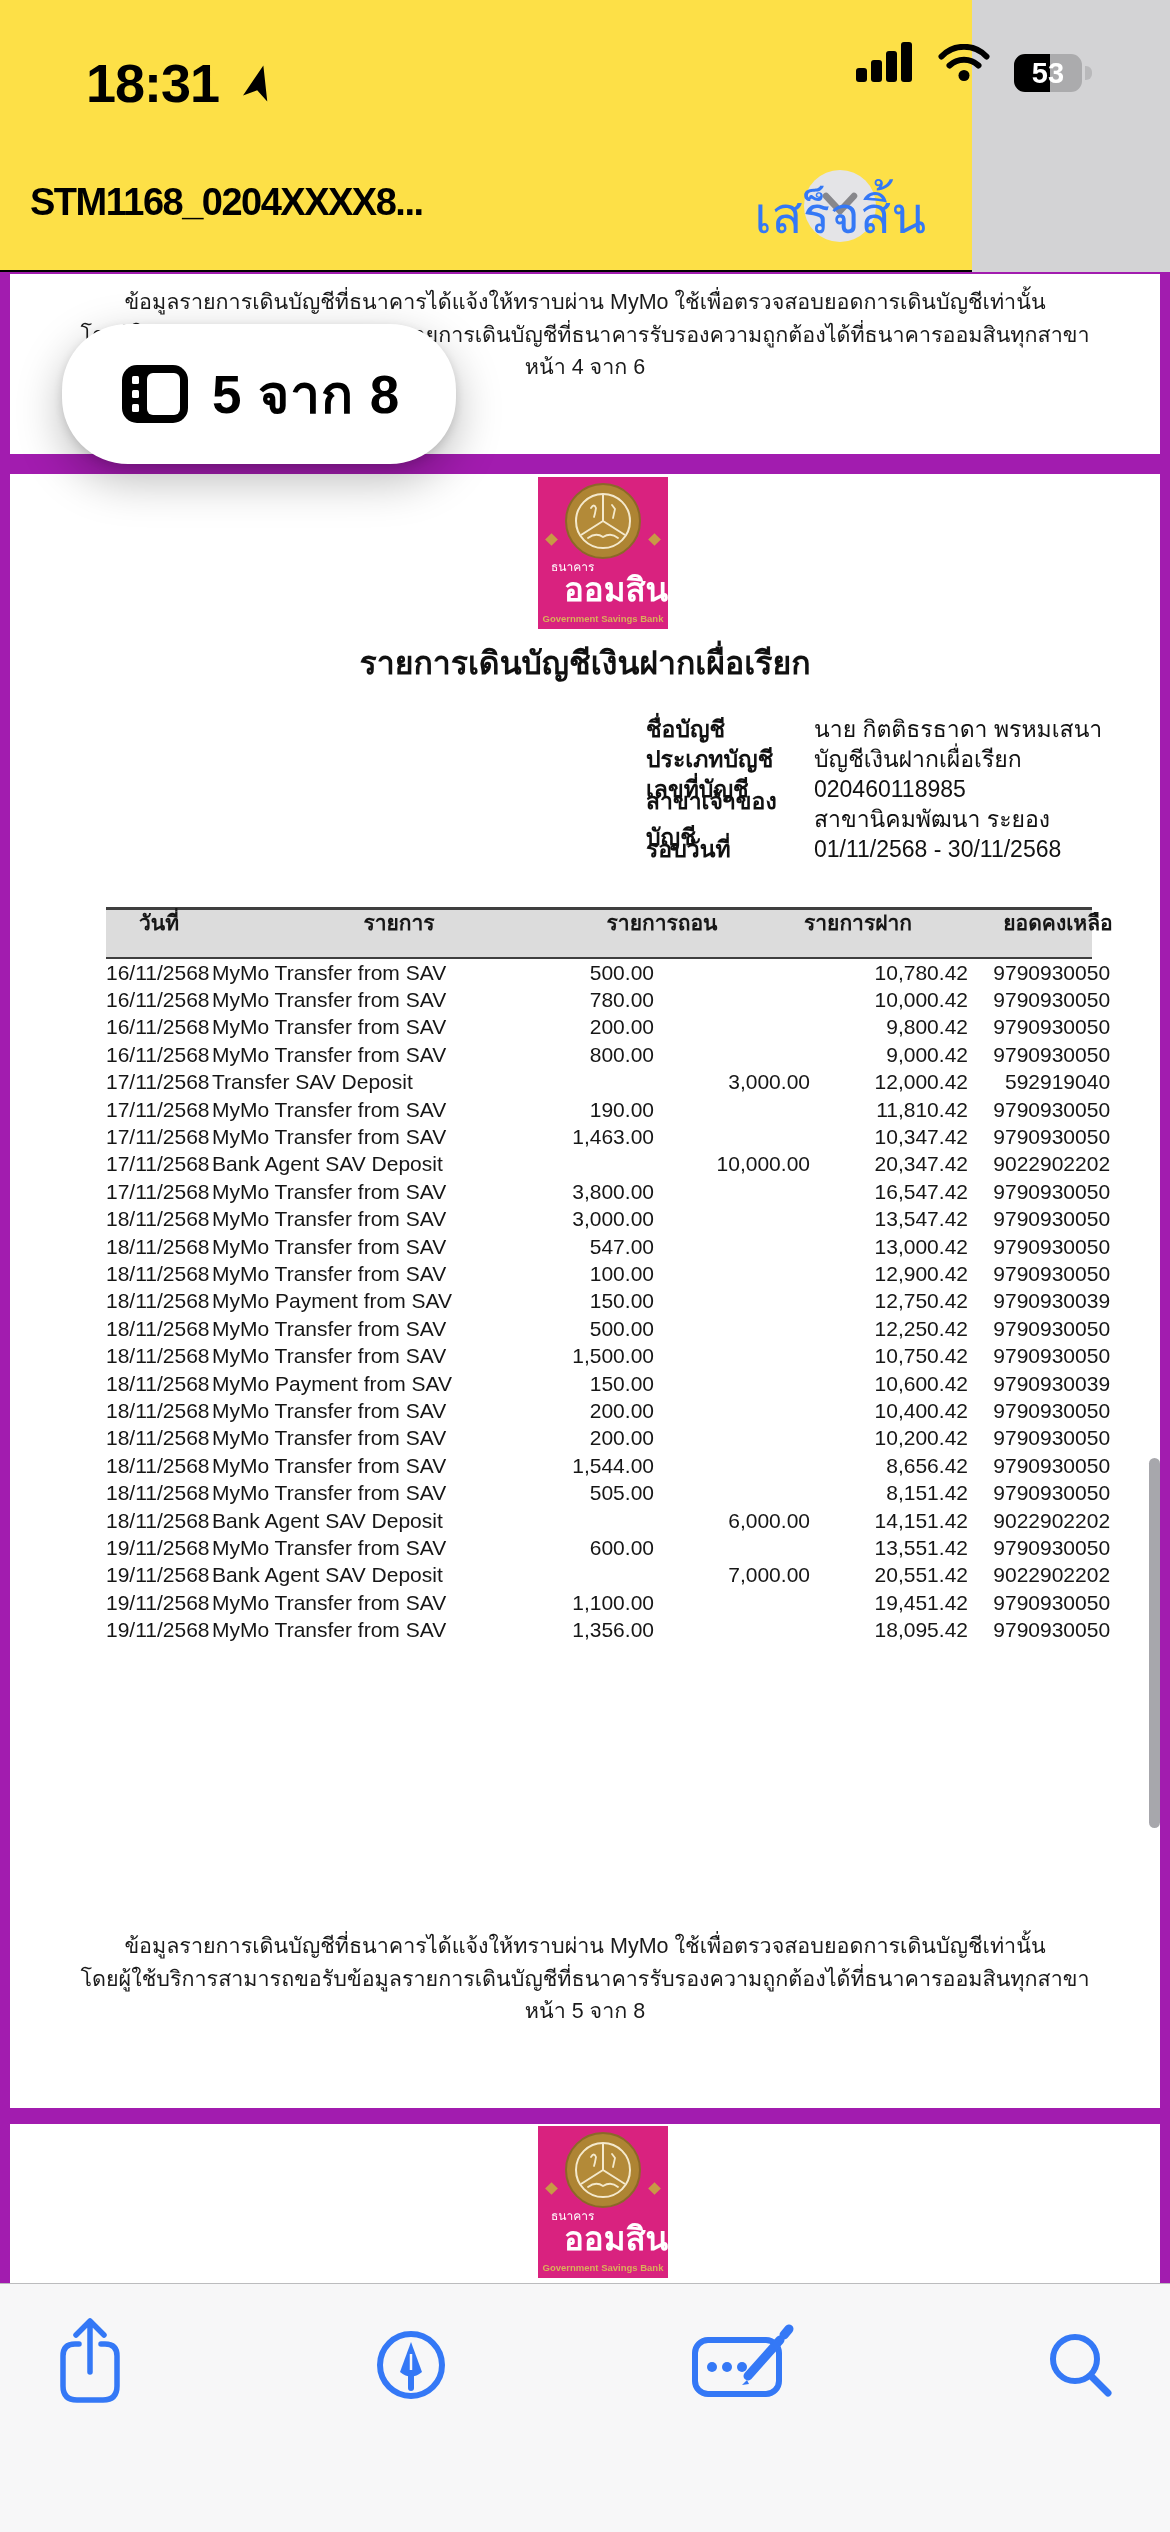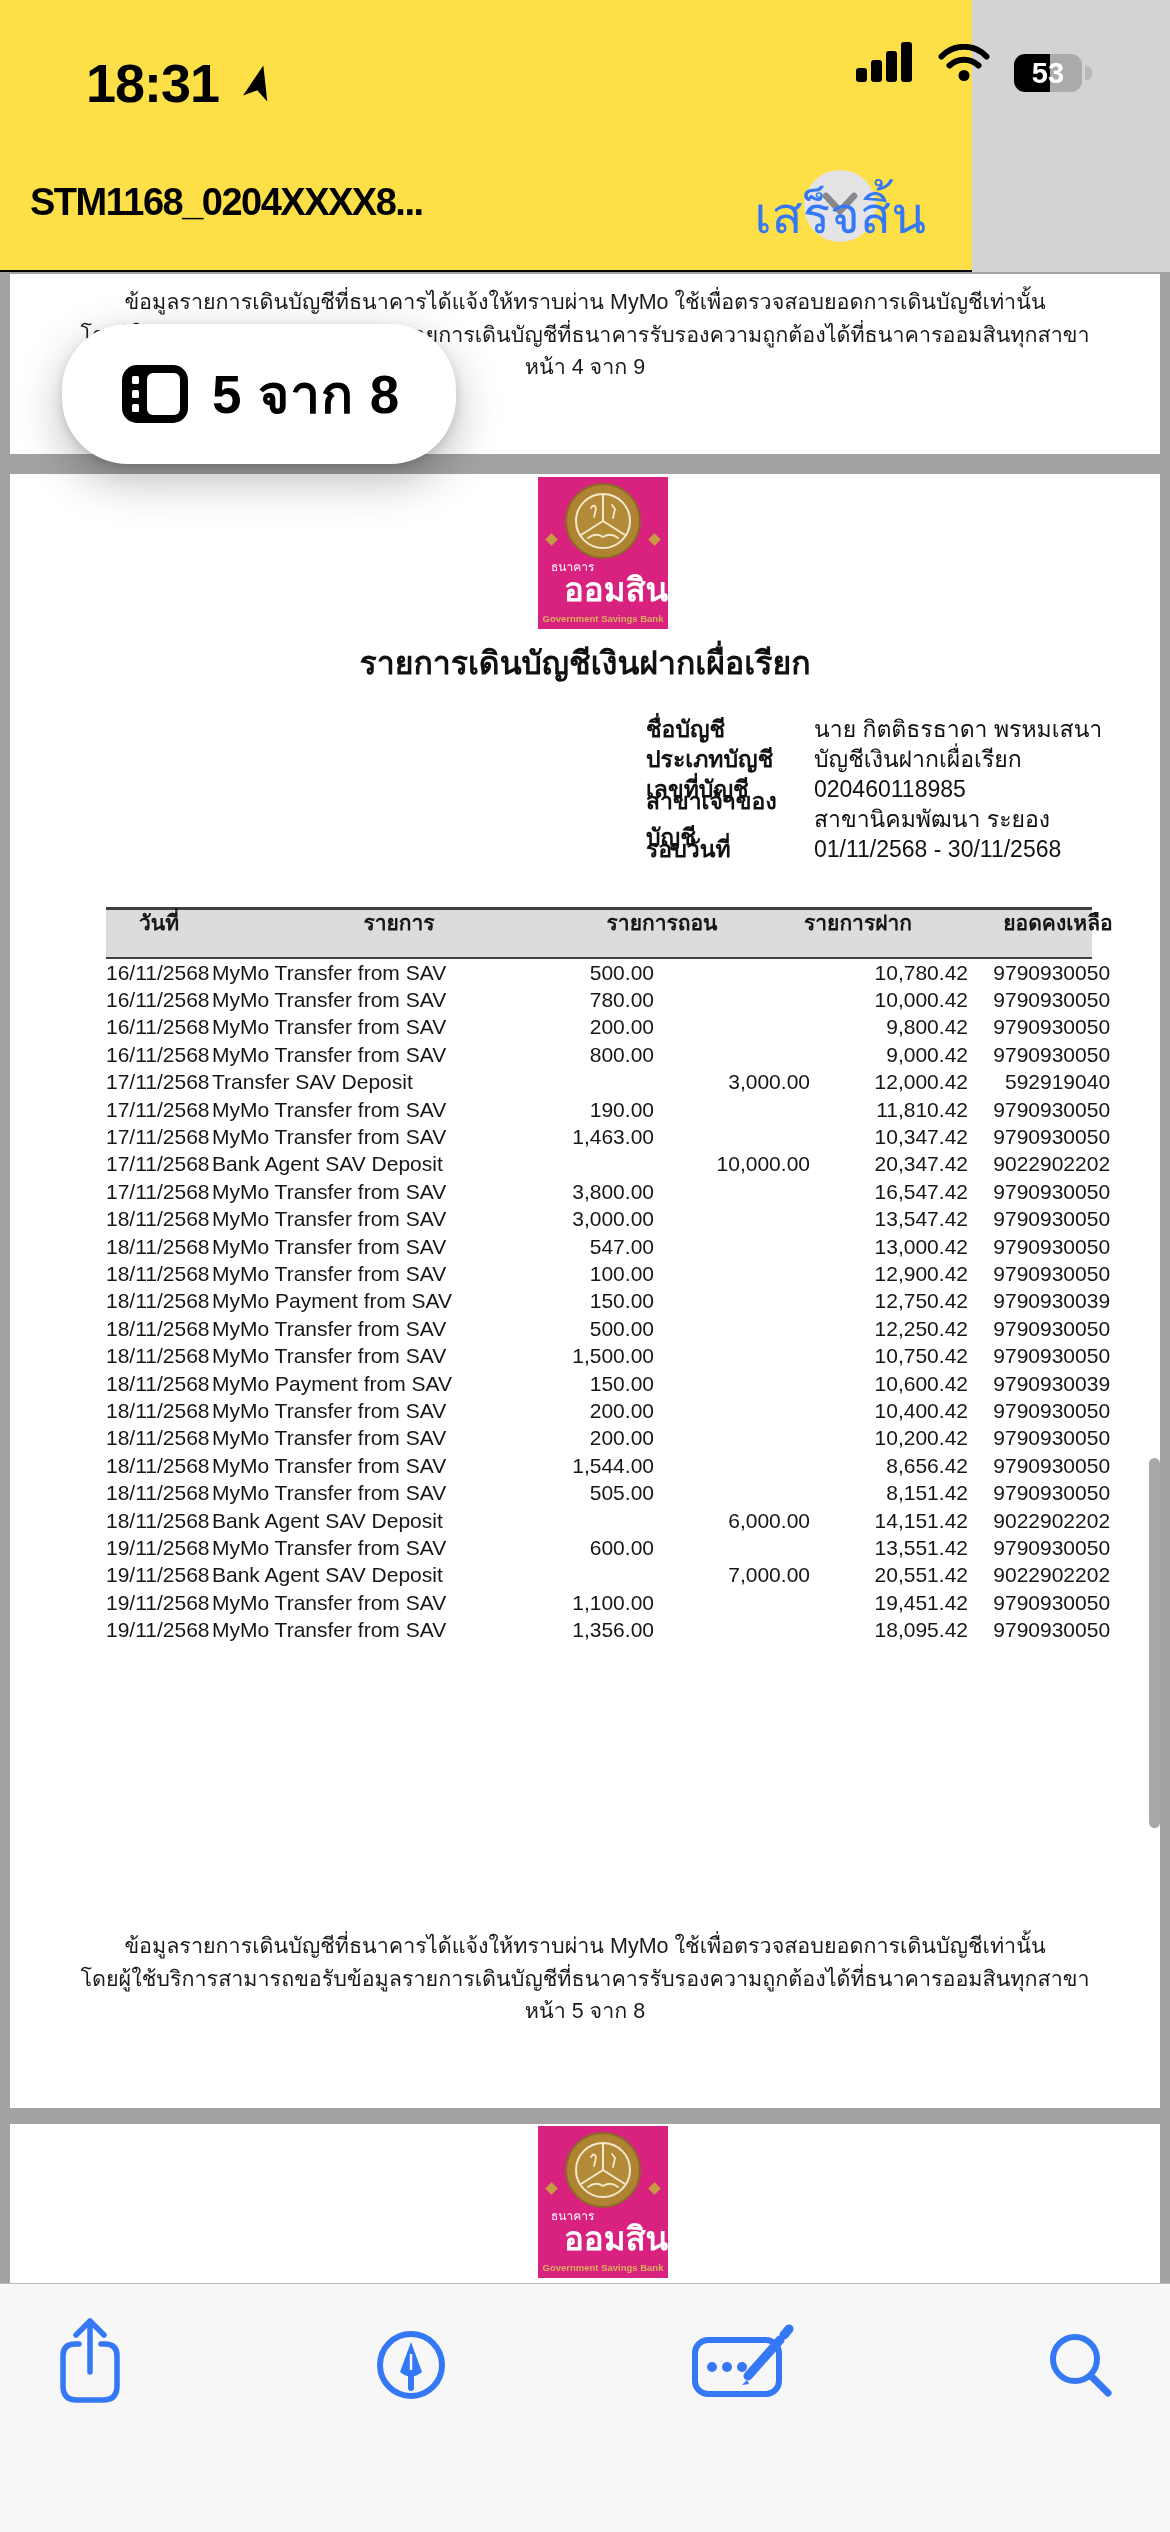--- a/index.html
+++ b/index.html
@@ -19,21 +19,21 @@
         display:flex;align-items:center;justify-content:center;}
   .battery-body span{color:#fff;font-size:29px;font-weight:700;letter-spacing:0;}
   .battery-nub{position:absolute;left:71px;top:12px;width:7px;height:14px;background:#b9b9bb;
         border-radius:0 6px 6px 0;}
   .nav-title{position:absolute;left:30px;top:181px;font-size:38px;font-weight:700;color:#000;
         letter-spacing:-1.5px;white-space:nowrap;}
   .chevron-btn{position:absolute;left:804px;top:170px;width:72px;height:72px;border-radius:50%;
         background:#e4e4e7;display:flex;align-items:center;justify-content:center;}
   .done-btn{position:absolute;right:46px;top:174px;font-size:51px;color:#3478f6;}
   
-  .content{position:absolute;top:272px;left:0;width:1170px;height:2011px;background:#a3a3a3;}
+  .content{position:absolute;top:272px;left:0;width:1170px;height:2011px;background:#a21caf;}
   .sheet{position:absolute;left:10px;width:1150px;background:#fff;}
   .p4{top:2px;height:180px;}
   .p5{top:202px;height:1634px;}
   .p6{top:1852px;height:159px;}
   .doc-small{font-size:21.5px;color:#1a1a1a;text-align:center;line-height:32.5px;}
   .p4 .doc-small{padding-top:12px;}
   
   .gsb-logo{position:absolute;left:528px;width:130px;height:152px;background:#d9227f;
         display:flex;flex-direction:column;align-items:center;}
   .p5 .gsb-logo{top:3px;} .p6 .gsb-logo{top:2px;}
@@ -123,21 +123,21 @@
     </div>
     <div class="done-btn">เสร็จสิ้น</div>
   </div>
 
   <div class="content">
 
     <div class="sheet p4">
       <div class="doc-small">
         <div>ข้อมูลรายการเดินบัญชีที่ธนาคารได้แจ้งให้ทราบผ่าน MyMo ใช้เพื่อตรวจสอบยอดการเดินบัญชีเท่านั้น</div>
         <div>โดยผู้ใช้บริการสามารถขอรับข้อมูลรายการเดินบัญชีที่ธนาคารรับรองความถูกต้องได้ที่ธนาคารออมสินทุกสาขา</div>
-        <div>หน้า 4 จาก 9</div>
+        <div>หน้า 4 จาก 6</div>
       </div>
     </div>
 
     <div class="sheet p5">
       <div class="gsb-logo">
         <svg class="gsb-emblem" width="78" height="78" viewBox="0 0 78 78">
           <circle cx="39" cy="39" r="37" fill="#ae8433" stroke="#8b6828" stroke-width="2"></circle>
           <circle cx="39" cy="39" r="27" fill="#b38a38" stroke="#f4e9cc" stroke-width="2"></circle>
           <path d="M39 13 V39 M39 39 L17 53 M39 39 L61 53" stroke="#f4e9cc" stroke-width="2" fill="none"></path>
           <path d="M27 26 q3 -5 5 0 q-1 6 -2 9 M48 23 l3 4 l-2 9 M24 56 q8 -6 15 -1 q8 -5 15 1" stroke="#f4e9cc" stroke-width="1.8" fill="none" stroke-linecap="round"></path>

